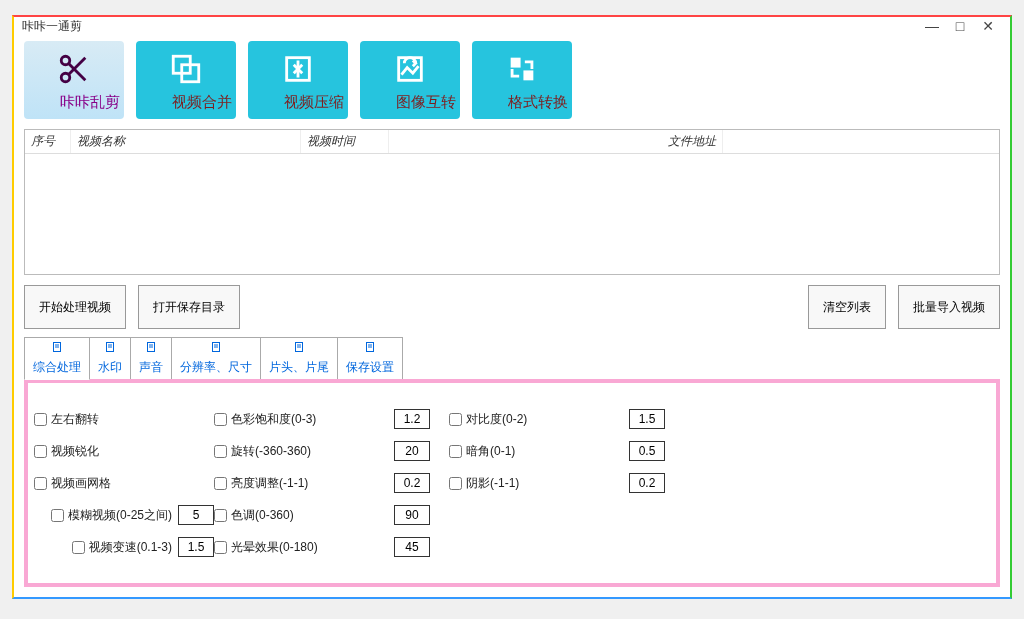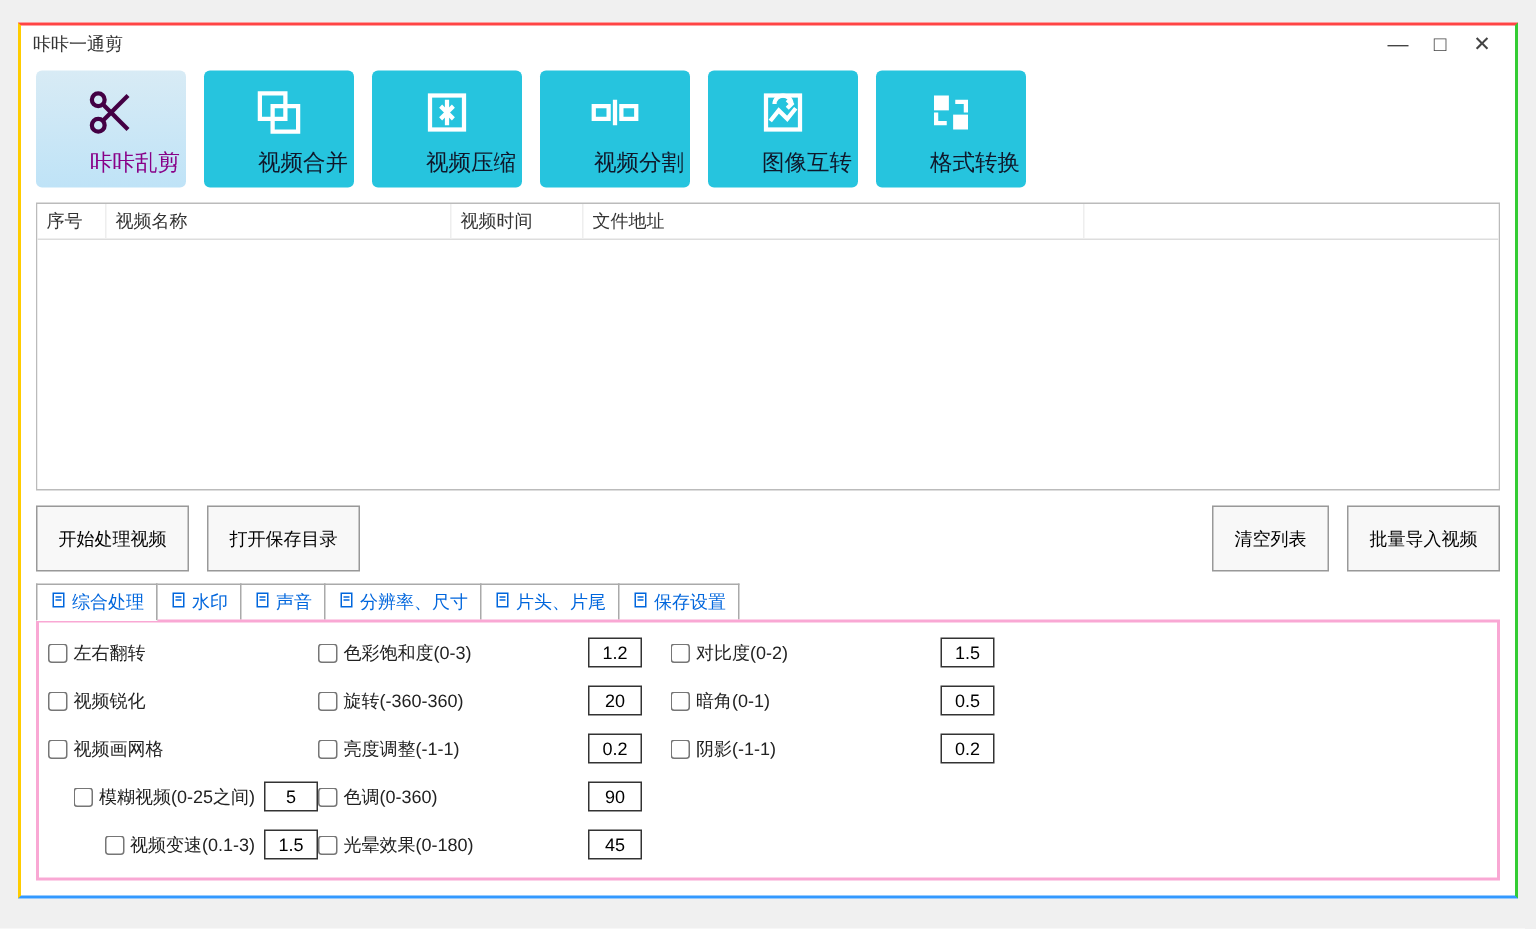--- a/index.html
+++ b/index.html
@@ -10,40 +10,40 @@
     border-top: 2px solid #ff4444;
     border-right: 2px solid #33cc33;
     border-bottom: 2px solid #3399ff;
     border-left: 2px solid #ffcc00;
     display: flex; flex-direction: column;
   }
   .titlebar { height: 24px; display: flex; align-items: center; padding: 0 8px; font-size: 12px; color: #333; }
   .titlebar-spacer { flex: 1; }
   .titlebar-btn { width: 28px; text-align: center; font-size: 14px; color: #444; cursor: pointer; }
   .toolbar { display: flex; gap: 12px; padding: 6px 10px; }
-  .tool-btn { width: 100px; height: 78px; border-radius: 4px; display: flex; flex-direction: column; align-items: center; justify-content: center; cursor: pointer; color: #0f172a; font-size: 15px; font-weight: 500; }
+  .tool-btn { width: 100px; height: 78px; border-radius: 4px; display: flex; flex-direction: column; align-items: center; justify-content: center; cursor: pointer; color: #7f1d1d; font-size: 15px; font-weight: 500; }
   .tool-btn.active { background: linear-gradient(180deg,#d8ebf5,#bfe3f7); color: #880088; }
   .tool-btn.active .icon svg { stroke: #440044; fill: none; }
   .tool-btn.normal { background: #26c4de; }
   .tool-btn .icon { height: 40px; display:flex; align-items:center; justify-content:center; }
   .tool-btn .icon svg { width: 34px; height: 34px; stroke: #fff; fill: none; stroke-width: 2; }
   .tool-btn .label { margin-top: 4px; padding-left: 32px; }
   .table-area { margin: 4px 10px 6px 10px; border: 1px solid #bbb; height: 192px; display:flex; flex-direction:column; }
-  .thead { display:flex; background:#fff; border-bottom:1px solid #ddd; font-size:12px; color:#333; }
+  .thead { display:flex; background:#fff; border-bottom:1px solid #ddd; font-size:12px; color:#333;font-style:italic; }
   .th { padding:3px 6px; border-right:1px solid #eee; }
-  .th.c0{width:46px;} .th.c1{width:230px;} .th.c2{width:88px;} .th.c3{width:334px;} .th.c4{flex:1;}
+  .th.c0{width:46px;} .th.c1{width:230px;} .th.c2{width:88px;} .th.c3{width:334px;text-align:right;} .th.c4{flex:1;}
   .tbody { flex:1; background:#fff; }
   .action-row { display:flex; padding: 4px 10px 6px 10px; gap: 12px; }
   .action-row .spacer{flex:1;}
   .btn { border:1px solid #999; background:#f8f8f8; font-size:12px; padding:4px 14px; height:44px; cursor:pointer; }
   .tab-strip { display:flex; padding: 0 10px; margin-top:2px; }
-  .tab { border:1px solid #aaa; border-bottom:none; background:#fff; font-size:12px; padding:3px 8px; display:flex; align-items:center; gap:3px; color:#0066dd; cursor:pointer; margin-right:-1px; }
+  .tab { border:1px solid #aaa; border-bottom:none; background:#fff; font-size:12px; padding:3px 8px; display:flex; align-items:center; gap:3px; color:#0066dd; cursor:pointer; margin-right:-1px;flex-direction:column; }
   .tab.active{ background:#fff; position:relative; z-index:2; border-bottom:1px solid #fff; margin-bottom:-1px;}
   .tab .tab-icon svg{width:12px;height:12px;stroke:#0066dd;stroke-width:2;fill:none;}
-  .tab-panel { margin:0 10px 10px 10px; border:2px solid #f9a8d4; padding:10px 6px; display:grid; grid-template-columns: 180px 180px 55px 180px 55px; row-gap: 12px; align-items:center; font-size:12px; color:#222; flex:1; align-content:start; }
+  .tab-panel { margin:0 10px 10px 10px; border:4px solid #f9a8d4; padding:26px 6px; display:grid; grid-template-columns: 180px 180px 55px 180px 55px; row-gap: 12px; align-items:center; font-size:12px; color:#222; flex:1; align-content:start; }
   .chk { display:flex; align-items:center; gap:4px; }
   .chk input[type=checkbox]{ width:13px; height:13px; }
   .val { width:36px; height:20px; border:1px solid #333; text-align:center; font-size:12px; }
   .cell-a{grid-column:1;} .cell-b{grid-column:2;} .cell-bv{grid-column:3;} .cell-c{grid-column:4;} .cell-cv{grid-column:5;}
   .inline-val{display:flex;align-items:center;gap:6px;justify-content:flex-end;}
 </style>
 </head>
 <body>
 
 <div class="window">
@@ -84,30 +84,20 @@
             <polyline points="9,9 12,12 15,9"></polyline>
             <line x1="12" y1="18" x2="12" y2="13"></line>
             <polyline points="9,15 12,12 15,15"></polyline>
           </svg>
         </span>
       <span class="label">视频压缩</span>
     </div>
     <div class="tool-btn normal">
       <span class="icon">
           <svg viewBox="0 0 24 24">
-            <rect x="2" y="9" width="7" height="6"></rect>
-            <rect x="15" y="9" width="7" height="6"></rect>
-            <line x1="12" y1="6" x2="12" y2="18"></line>
-          </svg>
-        </span>
-      <span class="label">视频分割</span>
-    </div>
-    <div class="tool-btn normal">
-      <span class="icon">
-          <svg viewBox="0 0 24 24">
             <rect x="4" y="4" width="16" height="16"></rect>
             <polyline points="6,16 10,11 14,15 18,10"></polyline>
             <path d="M8 8 a4 4 0 0 1 8 0"></path>
             <polyline points="14,6 16,8 14,10"></polyline>
           </svg>
         </span>
       <span class="label">图像互转</span>
     </div>
     <div class="tool-btn normal">
       <span class="icon">

